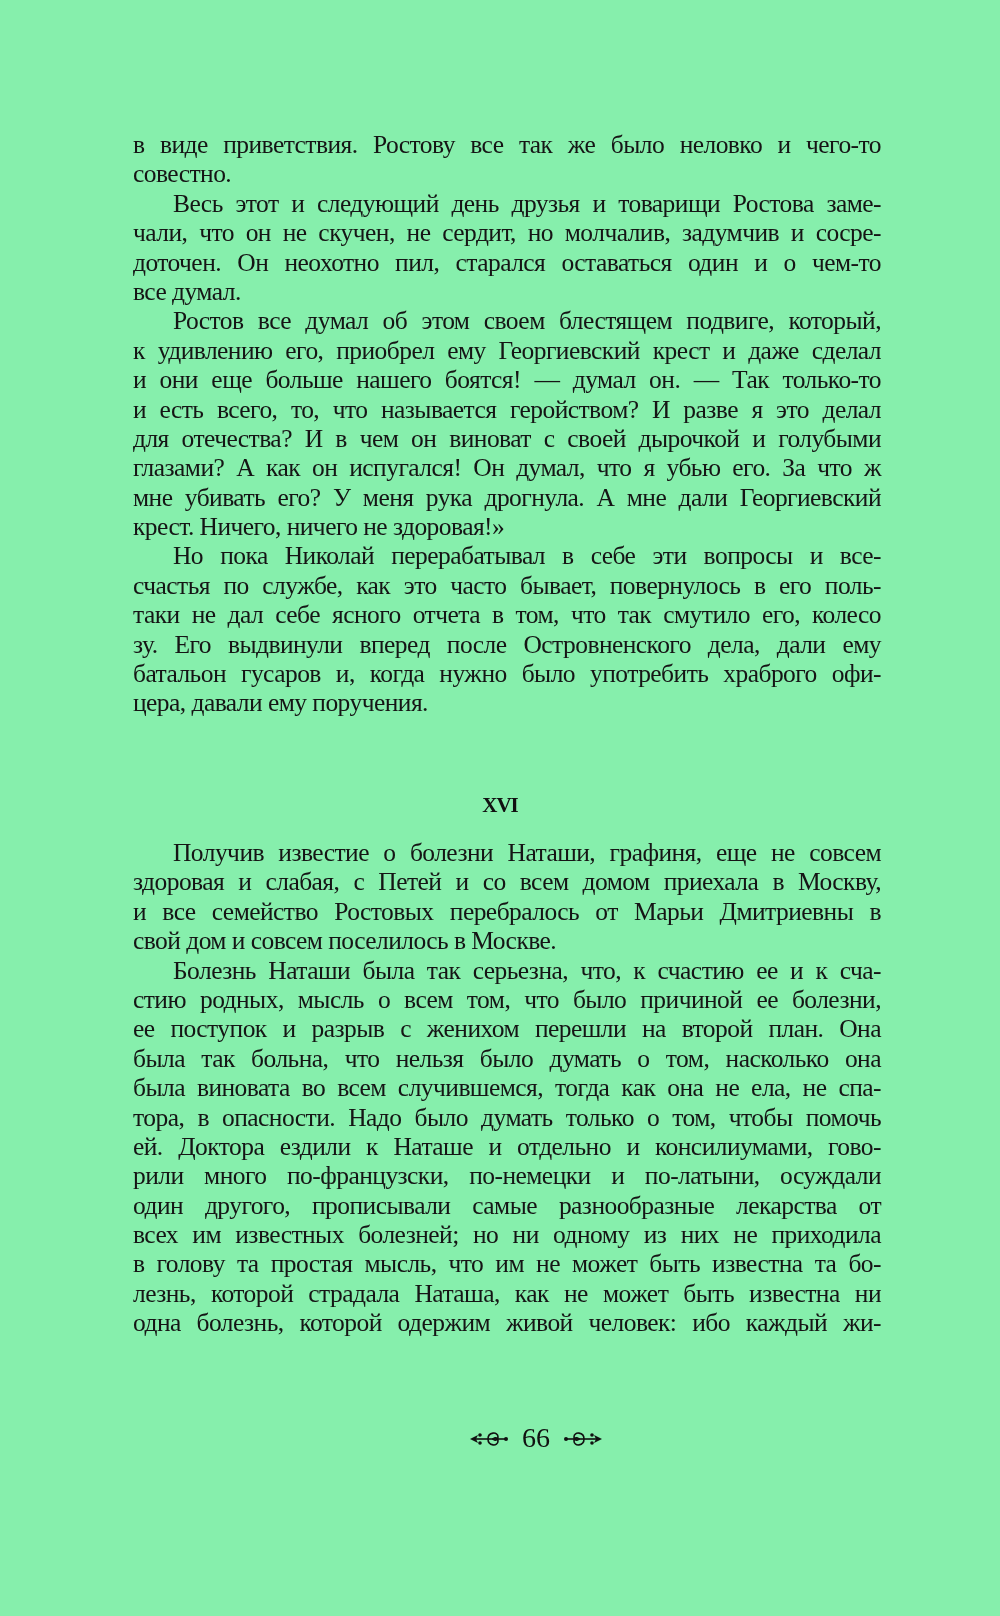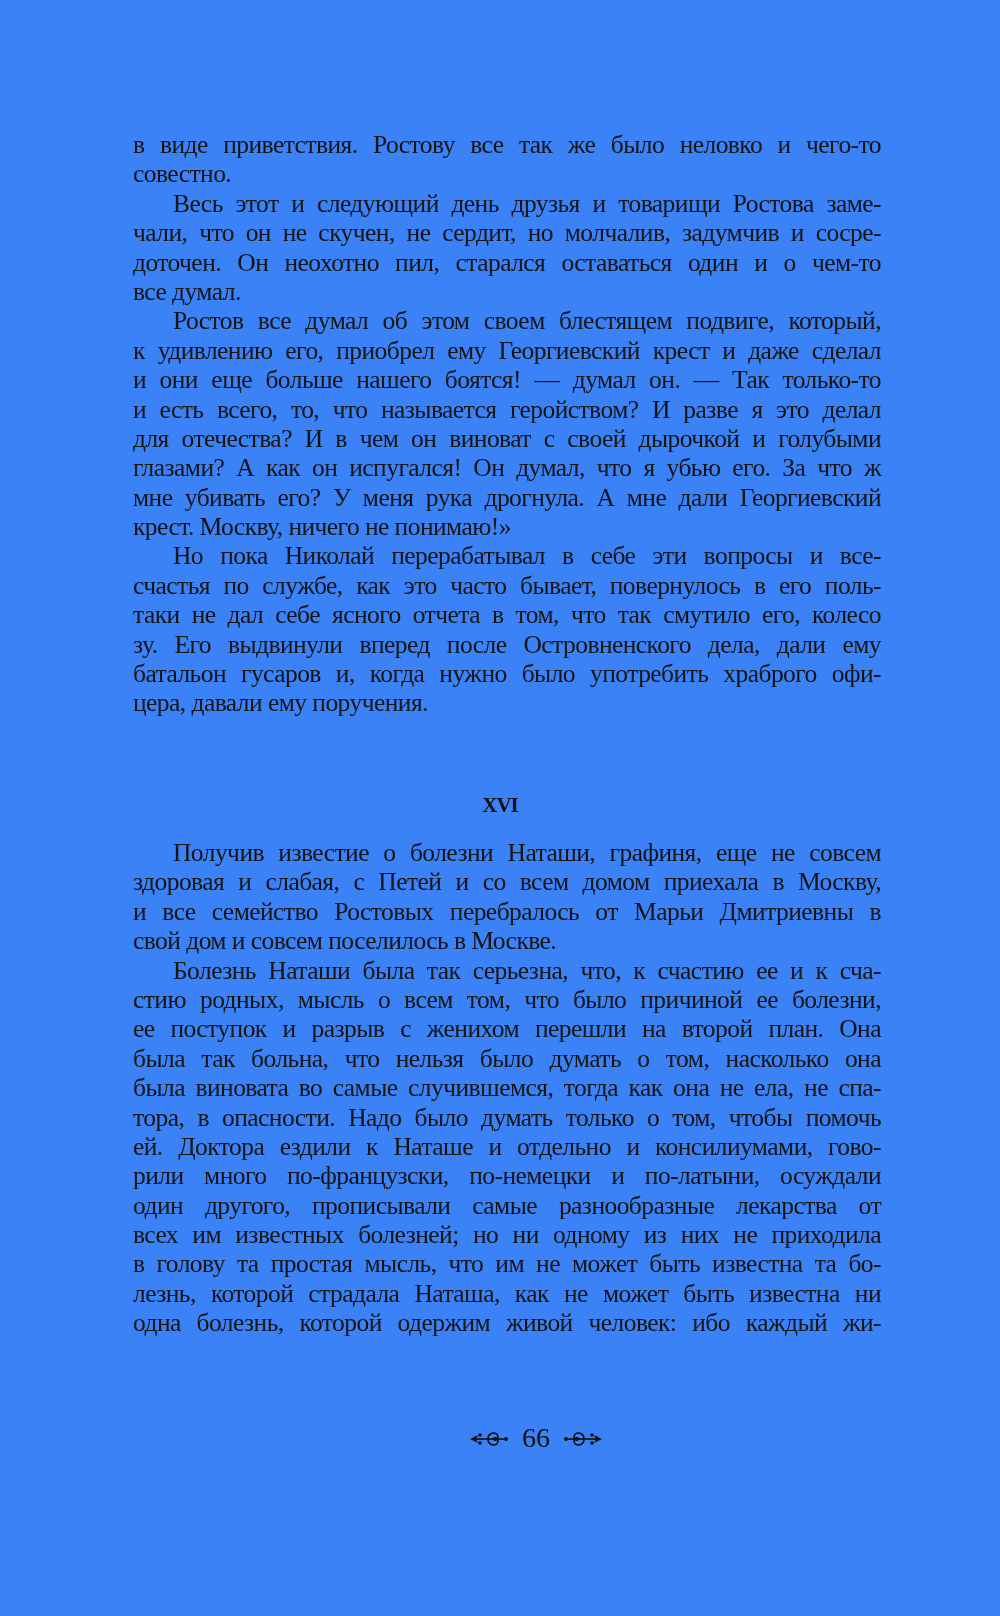--- a/index.html
+++ b/index.html
@@ -1,19 +1,19 @@
 <!DOCTYPE html>
 <html><head>
 <meta charset="utf-8">
 <style>
   html, body { margin: 0; padding: 0; background: #ffffff; }
   body { width: 1000px; height: 1616px; position: relative; overflow: hidden; }
   .page {
     position: absolute; left: 0; top: 0; width: 1000px; height: 1616px;
-    background: #3b82f6; color: #111111;
+    background: #86efac; color: #111111;
   }
   .text-block {
     position: absolute; left: 133px; width: 748px;
     font-family: "Liberation Serif", serif;
     font-size: 25.5px; line-height: 29.4px;
     letter-spacing: -0.55px;
     color: #151515;
   }
   .line { display: block; white-space: nowrap; text-align: justify; text-align-last: justify; height: 29.4px; }
   .line.last { text-align-last: left; }
@@ -44,41 +44,41 @@
       <span class="line">чали, что он не скучен, не сердит, но молчалив, задумчив и сосре-</span>
       <span class="line">доточен. Он неохотно пил, старался оставаться один и о чем-то</span>
       <span class="line last">все думал.</span>
       <span class="line indent">Ростов все думал об этом своем блестящем подвиге, который,</span>
       <span class="line">к удивлению его, приобрел ему Георгиевский крест и даже сделал</span>
       <span class="line">и они еще больше нашего боятся! — думал он. — Так только-то</span>
       <span class="line">и есть всего, то, что называется геройством? И разве я это делал</span>
       <span class="line">для отечества? И в чем он виноват с своей дырочкой и голубыми</span>
       <span class="line">глазами? А как он испугался! Он думал, что я убью его. За что ж</span>
       <span class="line">мне убивать его? У меня рука дрогнула. А мне дали Георгиевский</span>
-      <span class="line last">крест. Москву, ничего не понимаю!»</span>
+      <span class="line last">крест. Ничего, ничего не здоровая!»</span>
       <span class="line indent">Но пока Николай перерабатывал в себе эти вопросы и все-</span>
       <span class="line">счастья по службе, как это часто бывает, повернулось в его поль-</span>
       <span class="line">таки не дал себе ясного отчета в том, что так смутило его, колесо</span>
       <span class="line">зу. Его выдвинули вперед после Островненского дела, дали ему</span>
       <span class="line">батальон гусаров и, когда нужно было употребить храброго офи-</span>
       <span class="line last">цера, давали ему поручения.</span>
     </div>
 
   <div class="chapter-heading">XVI</div>
 
   <div class="text-block" id="block2">
       <span class="line indent">Получив известие о болезни Наташи, графиня, еще не совсем</span>
       <span class="line">здоровая и слабая, с Петей и со всем домом приехала в Москву,</span>
       <span class="line">и все семейство Ростовых перебралось от Марьи Дмитриевны в</span>
       <span class="line last">свой дом и совсем поселилось в Москве.</span>
       <span class="line indent">Болезнь Наташи была так серьезна, что, к счастию ее и к сча-</span>
       <span class="line">стию родных, мысль о всем том, что было причиной ее болезни,</span>
       <span class="line">ее поступок и разрыв с женихом перешли на второй план. Она</span>
       <span class="line">была так больна, что нельзя было думать о том, насколько она</span>
-      <span class="line">была виновата во самые случившемся, тогда как она не ела, не спа-</span>
+      <span class="line">была виновата во всем случившемся, тогда как она не ела, не спа-</span>
       <span class="line">тора, в опасности. Надо было думать только о том, чтобы помочь</span>
       <span class="line">ей. Доктора ездили к Наташе и отдельно и консилиумами, гово-</span>
       <span class="line">рили много по-французски, по-немецки и по-латыни, осуждали</span>
       <span class="line">один другого, прописывали самые разнообразные лекарства от</span>
       <span class="line">всех им известных болезней; но ни одному из них не приходила</span>
       <span class="line">в голову та простая мысль, что им не может быть известна та бо-</span>
       <span class="line">лезнь, которой страдала Наташа, как не может быть известна ни</span>
       <span class="line">одна болезнь, которой одержим живой человек: ибо каждый жи-</span>
     </div>
 

